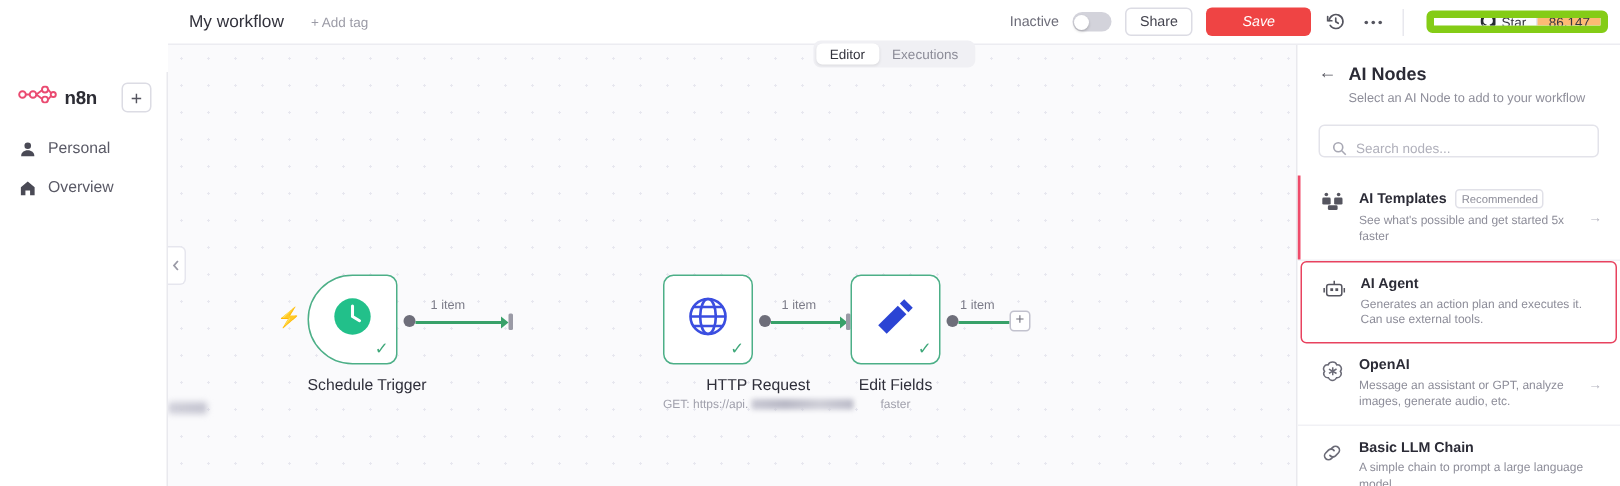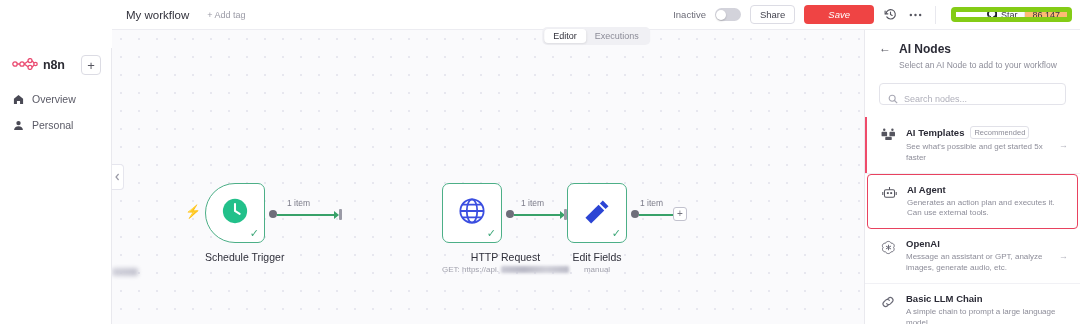--- a/index.html
+++ b/index.html
@@ -247,33 +247,33 @@
         </span>
         <span class="logo-text">n8n</span>
       </div>
       <div class="plus-btn">+</div>
     </div>
 
     <nav class="sb-nav">
       <div class="sb-item">
         <span class="sb-ico">
           <svg width="11" height="11" viewBox="0 0 12 12" fill="#4a4a55">
-            <path d="M6 1L1 5.2V11h3.3V7.6h3.4V11H11V5.2z"></path>
-          </svg>
-        </span>
-        <span>Overview</span>
-      </div>
-      <div class="sb-item">
-        <span class="sb-ico">
-          <svg width="11" height="11" viewBox="0 0 12 12" fill="#4a4a55">
             <circle cx="6" cy="3.4" r="2.4"></circle>
             <path d="M1.2 11c0-2.6 2.1-4.2 4.8-4.2S10.8 8.4 10.8 11z"></path>
           </svg>
         </span>
         <span>Personal</span>
+      </div>
+      <div class="sb-item">
+        <span class="sb-ico">
+          <svg width="11" height="11" viewBox="0 0 12 12" fill="#4a4a55">
+            <path d="M6 1L1 5.2V11h3.3V7.6h3.4V11H11V5.2z"></path>
+          </svg>
+        </span>
+        <span>Overview</span>
       </div>
     </nav>
   </aside>
 
   <div class="main">
 
     <div class="topbar">
       <span class="wf-title">My workflow</span>
       <span class="add-tag">+ Add tag</span>
 
@@ -371,21 +371,21 @@
         <div class="node-box">
           <span>
             <svg width="27" height="27" viewBox="0 0 28 28" fill="#2b44d4">
               <path d="M19.5 2.6l5.9 5.9-3 3-5.9-5.9z"></path>
               <path d="M15.1 7l5.9 5.9L7.4 26.4 1.5 20.5z"></path>
             </svg>
           </span>
           <span class="node-check">✓</span>
         </div>
         <div class="node-label">Edit Fields</div>
-        <div class="node-sub">manual</div>
+        <div class="node-sub">faster</div>
       </div>
       <div class="conn-dot" style="left:519px; top:180px;"></div>
       <div class="conn-line" style="left:527px; top:184px; width:34px;"></div>
       <div class="conn-label" style="left:528px; top:168px;">1 item</div>
       <div class="add-node-btn" style="left:561px; top:177px;">+</div>
 
       <div class="watermark-blur" style="left:0px; top:238px;"></div>
     </div>
 
     <aside class="panel">

